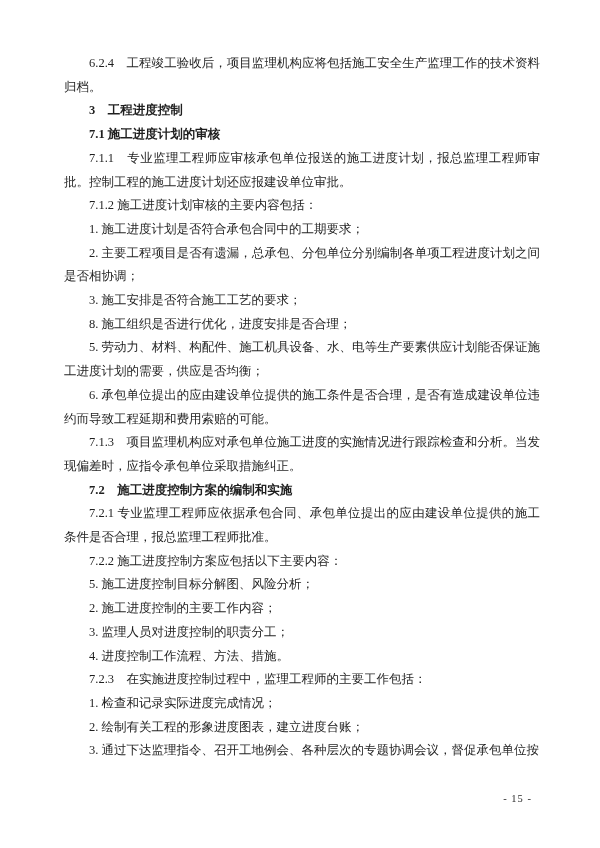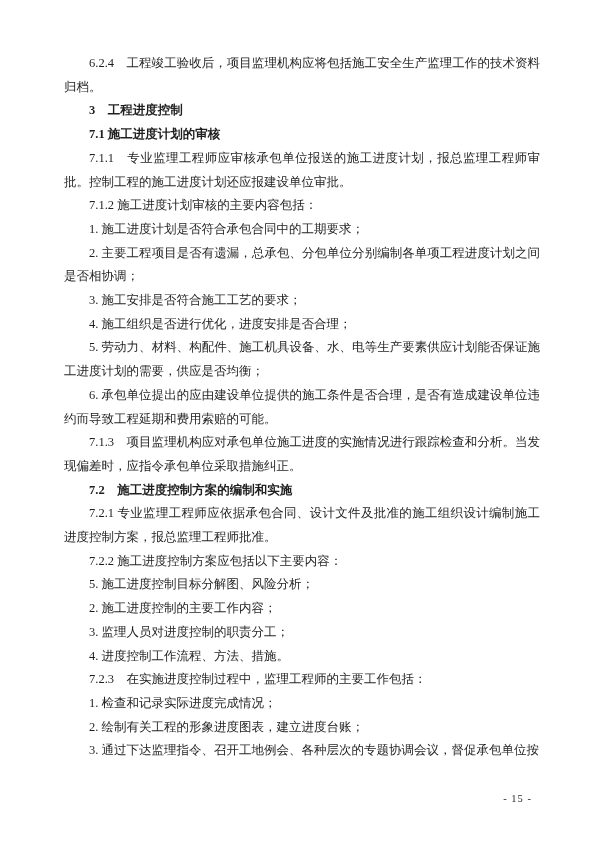--- a/index.html
+++ b/index.html
@@ -52,26 +52,26 @@
 <div class="page">
   <div class="content">
     <p class="body">6.2.4　工程竣工验收后，项目监理机构应将包括施工安全生产监理工作的技术资料归档。</p>
     <p class="heading">3　工程进度控制</p>
     <p class="heading">7.1 施工进度计划的审核</p>
     <p class="body">7.1.1　专业监理工程师应审核承包单位报送的施工进度计划，报总监理工程师审批。控制工程的施工进度计划还应报建设单位审批。</p>
     <p class="body">7.1.2 施工进度计划审核的主要内容包括：</p>
     <p class="body">1. 施工进度计划是否符合承包合同中的工期要求；</p>
     <p class="body">2. 主要工程项目是否有遗漏，总承包、分包单位分别编制各单项工程进度计划之间是否相协调；</p>
     <p class="body">3. 施工安排是否符合施工工艺的要求；</p>
-    <p class="body">4. 施工组织是否进行优化，进度安排是否合理；</p>
+    <p class="body">8. 施工组织是否进行优化，进度安排是否合理；</p>
     <p class="body">5. 劳动力、材料、构配件、施工机具设备、水、电等生产要素供应计划能否保证施工进度计划的需要，供应是否均衡；</p>
     <p class="body">6. 承包单位提出的应由建设单位提供的施工条件是否合理，是否有造成建设单位违约而导致工程延期和费用索赔的可能。</p>
     <p class="body">7.1.3　项目监理机构应对承包单位施工进度的实施情况进行跟踪检查和分析。当发现偏差时，应指令承包单位采取措施纠正。</p>
     <p class="heading">7.2　施工进度控制方案的编制和实施</p>
-    <p class="body">7.2.1 专业监理工程师应依据承包合同、设计文件及批准的施工组织设计编制施工进度控制方案，报总监理工程师批准。</p>
+    <p class="body">7.2.1 专业监理工程师应依据承包合同、承包单位提出的应由建设单位提供的施工条件是否合理，报总监理工程师批准。</p>
     <p class="body">7.2.2 施工进度控制方案应包括以下主要内容：</p>
     <p class="body">5. 施工进度控制目标分解图、风险分析；</p>
     <p class="body">2. 施工进度控制的主要工作内容；</p>
     <p class="body">3. 监理人员对进度控制的职责分工；</p>
     <p class="body">4. 进度控制工作流程、方法、措施。</p>
     <p class="body">7.2.3　在实施进度控制过程中，监理工程师的主要工作包括：</p>
     <p class="body">1. 检查和记录实际进度完成情况；</p>
     <p class="body">2. 绘制有关工程的形象进度图表，建立进度台账；</p>
     <p class="body">3. 通过下达监理指令、召开工地例会、各种层次的专题协调会议，督促承包单位按</p>
   </div>

